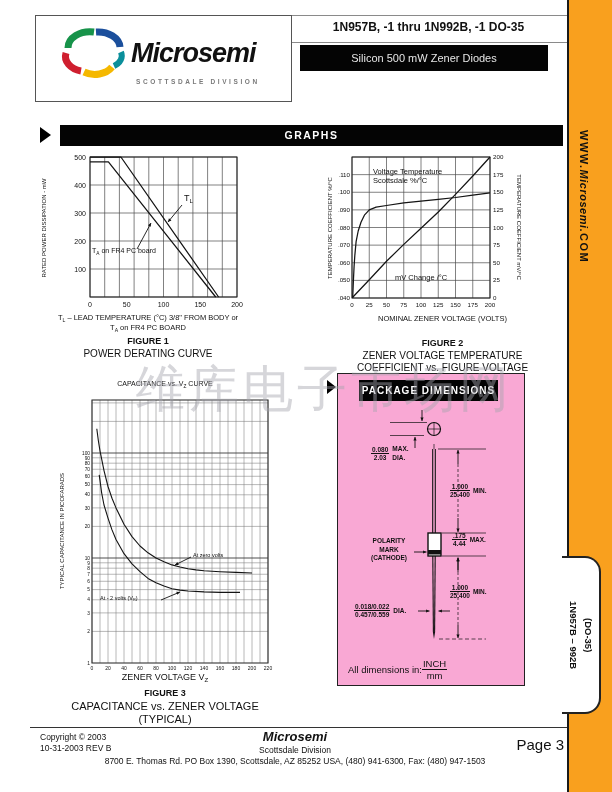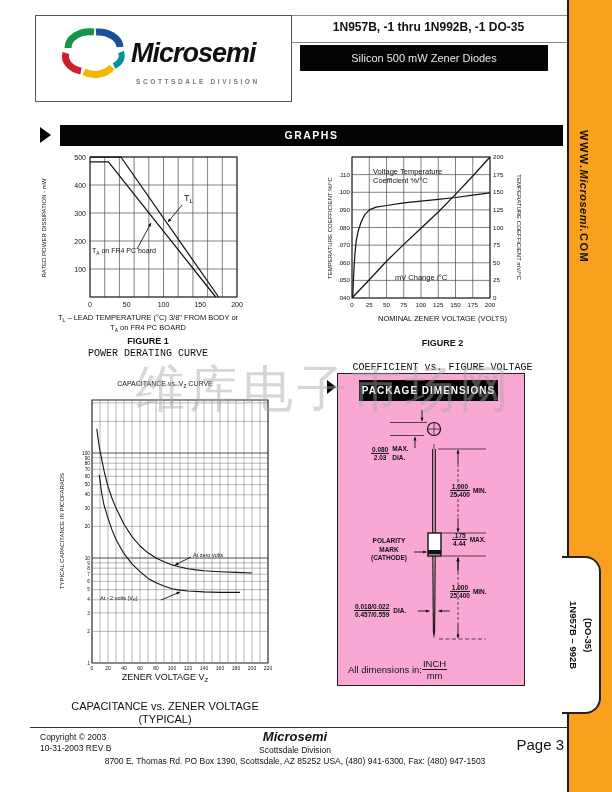--- a/index.html
+++ b/index.html
@@ -18,21 +18,21 @@
                 color:#e6e6e6;font-size:11px;text-align:center;line-height:26px;}
   
   .banner{position:absolute;left:60px;top:125px;width:503px;height:21px;background:#040404;color:#fff;
           font-size:10.5px;font-weight:bold;letter-spacing:1.5px;text-align:center;line-height:21px;}
   .tri{width:0;height:0;border-top:8px solid transparent;border-bottom:8px solid transparent;border-left:11px solid #000;}
   
   .fig{position:absolute;}
   .cap{position:absolute;left:0;width:100%;text-align:center;}
   .cap-s{font-size:7.5px;}
   .cap-f{font-size:9px;font-weight:bold;}
-  .cap-t{font-size:10px;font-family:Liberation Mono, monospace;}
+  .cap-t{font-size:10px;}
   .ann{position:absolute;white-space:nowrap;}
   
   .pkg{position:absolute;left:337px;top:373px;width:186px;height:311px;border:1.5px solid #222;background:#f9a8d4;}
   .pkg-hdr{position:absolute;left:21px;top:6px;width:139px;height:21px;background:#040404;color:#fff;
            font-size:10px;font-weight:bold;letter-spacing:1px;text-align:center;line-height:21px;}
   .dim{position:absolute;display:flex;align-items:center;gap:3px;font-size:6.5px;font-weight:bold;white-space:nowrap;}
   .frac{display:inline-flex;flex-direction:column;text-align:center;}
   .frac .num{border-bottom:1px solid #111;padding:0 1px;}
   .sfx2{display:flex;flex-direction:column;justify-content:space-between;height:16px;}
   .polarity{position:absolute;left:24px;top:163px;width:54px;text-align:center;font-size:6.5px;font-weight:bold;line-height:8.5px;}
@@ -176,25 +176,26 @@
         <text x="96" y="156.5" font-size="6.2" fill="#111" text-anchor="middle">100</text>
         <text x="113.25" y="156.5" font-size="6.2" fill="#111" text-anchor="middle">125</text>
         <text x="130.5" y="156.5" font-size="6.2" fill="#111" text-anchor="middle">150</text>
         <text x="147.75" y="156.5" font-size="6.2" fill="#111" text-anchor="middle">175</text>
         <text x="165" y="156.5" font-size="6.2" fill="#111" text-anchor="middle">200</text>
         <polyline points="27.7,148.0 28.4,130.4 29.1,116.3 29.8,105.7 31.1,91.6 33.2,81.0 36.0,72.2 39.4,65.2 44.3,59.9 51.1,57.2 61.5,55.5 78.8,52.8 96.0,51.1 113.3,49.3 130.5,47.5 147.8,45.2 165.0,42.8" fill="none" stroke="#141414" stroke-width="1.25" stroke-linejoin="round"></polyline>
         <polyline points="27.7,147.3 44.3,129.7 61.5,111.3 78.8,94.4 96.0,78.2 113.3,62.0 130.5,44.4 147.8,26.0 165.0,7.0" fill="none" stroke="#141414" stroke-width="1.25" stroke-linejoin="round"></polyline>
       </svg>
     <div class="ann" style="left:48px;top:17px;font-size:7.5px;line-height:9px">
       <div>Voltage Temperature</div>
-        <div>Coefficient %/°C</div>
+        <div>Scottsdale %/°C</div>
     </div>
     <div class="ann" style="left:70px;top:123px;font-size:7.5px">mV Change /°C</div>
     <div class="cap cap-s" style="top:164px">NOMINAL ZENER VOLTAGE (VOLTS)</div>
     <div class="cap cap-f" style="top:188px">FIGURE 2</div>
+    <div class="cap cap-t" style="top:200px">ZENER VOLTAGE TEMPERATURE</div>
     <div class="cap cap-t" style="top:212px">COEFFICIENT vs. FIGURE VOLTAGE</div>
   </div>
 
   <div class="fig" style="left:40px;top:376px;width:250px;height:355px">
     <div class="cap" style="top:4px;font-size:7px"><span>CAPACITANCE vs. V</span><sub>Z</sub><span> CURVE</span></div>
     <svg id="f3svg" width="250" height="300" viewBox="0 0 250 300">
       <text class="vlabel" transform="rotate(-90 24 155)" x="24" y="155" text-anchor="middle" font-size="6">TYPICAL CAPACITANCE IN PICOFARADS</text>
     <line x1="52" y1="24" x2="52" y2="287" stroke="#7d7d7d" stroke-width="0.55"></line>
         <line x1="60" y1="24" x2="60" y2="287" stroke="#7d7d7d" stroke-width="0.55"></line>
         <line x1="68" y1="24" x2="68" y2="287" stroke="#7d7d7d" stroke-width="0.55"></line>
@@ -273,20 +274,21 @@
         <polyline points="56.8,52.8 58.4,65.0 60.0,74.8 64.0,94.6 68.0,110.5 72.0,122.3 76.0,131.9 84.0,148.2 92.0,160.6 100.0,170.0 108.0,176.8 116.0,182.0 124.0,185.8 132.0,188.9 140.0,191.0 148.0,192.7 156.0,193.9 164.0,194.8 180.0,195.7 196.0,196.4 212.0,197.0" fill="none" stroke="#141414" stroke-width="1.1" stroke-linejoin="round"></polyline>
         <polyline points="59.2,98.8 60.0,104.3 61.6,116.6 64.0,129.0 68.0,142.1 72.0,153.9 76.0,163.5 84.0,177.7 92.0,187.8 100.0,195.7 108.0,202.4 116.0,206.8 124.0,210.1 132.0,212.7 140.0,214.1 148.0,215.0 164.0,215.9 180.0,216.4 200.0,216.4" fill="none" stroke="#141414" stroke-width="1.1" stroke-linejoin="round"></polyline>
         <line x1="151" y1="181" x2="135" y2="189" stroke="#111" stroke-width="0.9"></line>
         <polygon points="135,189 137.34648713153516,186.01102055183716 138.79907583745137,188.9161979636696" fill="#111"></polygon>
         <line x1="121" y1="224" x2="140" y2="216" stroke="#111" stroke-width="0.9"></line>
         <polygon points="140,216 137.4639669685061,218.82993577014955 136.20352403651964,215.8363838066817" fill="#111"></polygon>
       </svg>
     <div class="ann" style="left:153px;top:176px;font-size:5.5px">At zero volts</div>
     <div class="ann" style="left:60px;top:219px;font-size:5.5px"><span>At - 2 volts (V</span><sub>R</sub><span>)</span></div>
     <div class="cap" style="top:296px;font-size:9px"><span>ZENER VOLTAGE V</span><sub>Z</sub></div>
+    <div class="cap cap-f" style="top:312px">FIGURE 3</div>
     <div class="cap" style="top:337px;font-size:11px">(TYPICAL)</div>
     <div class="cap" style="top:324px;font-size:11px">CAPACITANCE vs. ZENER VOLTAGE</div>
   </div>
 
   <div class="abs tri" style="left:327px;top:380px;border-top-width:7px;border-bottom-width:7px;border-left-width:9px"></div>
   <div class="pkg">
     <div class="pkg-hdr">PACKAGE DIMENSIONS</div>
     <svg id="pkgsvg" style="position:absolute;left:0;top:30px" width="186" height="250" viewBox="0 0 186 250">
         <circle cx="96" cy="25" r="6.5" fill="none" stroke="#111" stroke-width="1.2"></circle>
         <line x1="89" y1="25" x2="103" y2="25" stroke="#111" stroke-width="0.7"></line>

